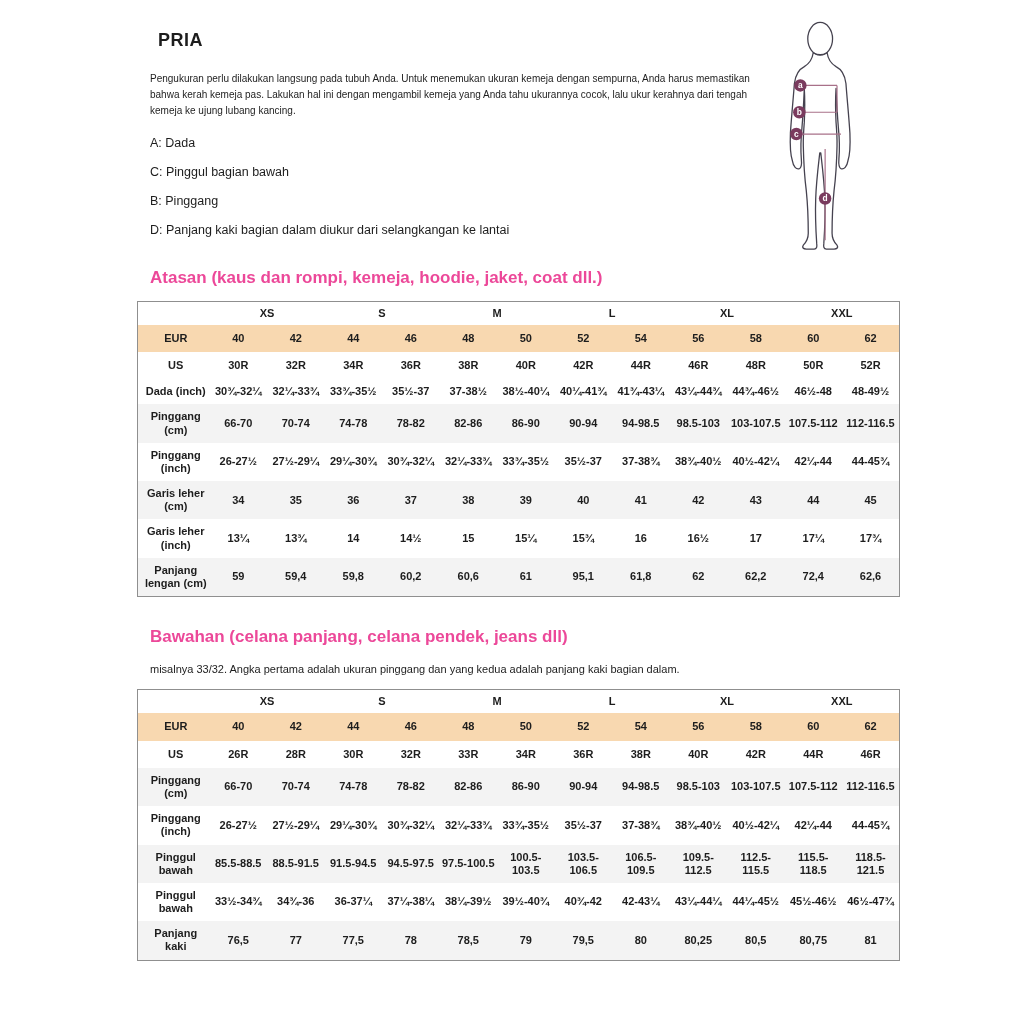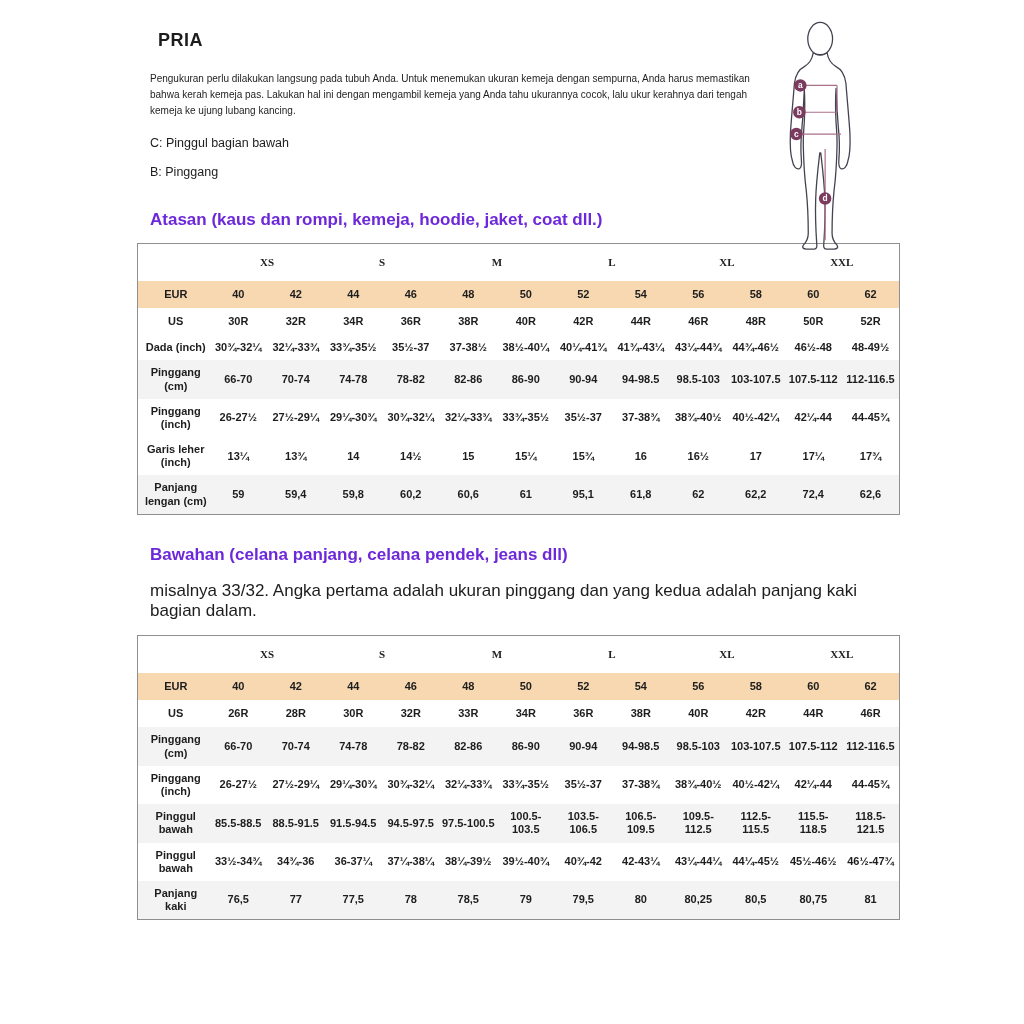--- a/index.html
+++ b/index.html
@@ -6,52 +6,54 @@
   html,body { margin:0; padding:0; }
   body {
     width:1024px; min-height:1024px; background:#ffffff;
     font-family:"Liberation Sans", sans-serif; color:#1d1d1d;
     position:relative;
   }
   .content { position:relative; padding:30px 124px 40px 137px; }
   h1.title { font-size:18px; font-weight:bold; letter-spacing:.5px; margin:0 0 20px 21px; }
   p.intro { font-size:10px; line-height:1.62; margin:0 0 16px 13px; max-width:612px; }
   p.legend { font-size:12.5px; line-height:1.2; margin:0 0 14px 13px; }
-  h2.section { color:#6d28d9; font-size:17px; font-weight:bold; margin:30px 0 13px 13px; }
-  p.subtitle { font-size:17px; margin:16px 0 14px 13px; }
+  h2.section { color:#ec4899; font-size:17px; font-weight:bold; margin:30px 0 13px 13px; }
+  p.subtitle { font-size:11px; margin:16px 0 14px 13px; }
 
   table.size-table {
     width:100%; border-collapse:collapse; table-layout:fixed;
     border:1px solid #8f8f8f; font-size:11px;
   }
   table.size-table th, table.size-table td {
     font-weight:bold; text-align:center; vertical-align:middle;
     padding:6px 1px; line-height:1.2; word-wrap:break-word;
   }
   table.size-table col.labelcol { width:72px; }
-  tr.grouprow th { padding:12px 1px;font-family:Liberation Serif, serif; }
+  tr.grouprow th { padding:5px 1px; }
   tr.eur { background:#f8d8b0; }
   tr.eur th, tr.eur td, tr.usrow th, tr.usrow td { padding:7px 1px;margin-top:48px; }
   tr.gray { background:#f3f3f3; }
   th.rowlabel { text-align:left; padding-left:5px !important; }
 
   .figure { position:absolute; top:20px; right:118px; width:132px; height:238px; }
   .figure svg { width:100%; height:100%; }
 </style>
 </head>
 <body>
 
 <div class="content">
 
   <h1 class="title">PRIA</h1>
 
   <p class="intro">Pengukuran perlu dilakukan langsung pada tubuh Anda. Untuk menemukan ukuran kemeja dengan sempurna, Anda harus memastikan bahwa kerah kemeja pas. Lakukan hal ini dengan mengambil kemeja yang Anda tahu ukurannya cocok, lalu ukur kerahnya dari tengah kemeja ke ujung lubang kancing.</p>
 
+  <p class="legend">A: Dada</p>
   <p class="legend">C: Pinggul bagian bawah</p>
   <p class="legend">B: Pinggang</p>
+  <p class="legend">D: Panjang kaki bagian dalam diukur dari selangkangan ke lantai</p>
 
   <div class="figure">
     <svg viewBox="0 0 130 240" xmlns="http://www.w3.org/2000/svg">
       <g fill="none" stroke="#45424f" stroke-width="1.3" stroke-linejoin="round" stroke-linecap="round">
         <ellipse cx="45" cy="19" rx="12.5" ry="16.5"></ellipse>
         <path d="M 38,33
           C 37,40 34,44 29,47 C 23,50 20,56 19,64 C 18,78 16,98 15,114
           C 14.5,126 15,136 17,142 C 18,148 21,151 24,150 C 26,149 26.5,145 26,140
           C 25.3,131 25.6,119 26.6,109 C 27.6,97 28.4,83 29,69
           C 29.8,82 29.4,95 29,103 C 28.2,113 27.8,120 28,127
@@ -193,20 +195,35 @@
           <td>30¾-32¼</td>
           <td>32¼-33¾</td>
           <td>33¾-35½</td>
           <td>35½-37</td>
           <td>37-38¾</td>
           <td>38¾-40½</td>
           <td>40½-42¼</td>
           <td>42¼-44</td>
           <td>44-45¾</td>
         </tr>
+        <tr class="gray">
+          <th class="rowlabel">Garis leher (cm)</th>
+          <td>34</td>
+          <td>35</td>
+          <td>36</td>
+          <td>37</td>
+          <td>38</td>
+          <td>39</td>
+          <td>40</td>
+          <td>41</td>
+          <td>42</td>
+          <td>43</td>
+          <td>44</td>
+          <td>45</td>
+        </tr>
         <tr class="">
           <th class="rowlabel">Garis leher (inch)</th>
           <td>13¼</td>
           <td>13¾</td>
           <td>14</td>
           <td>14½</td>
           <td>15</td>
           <td>15¼</td>
           <td>15¾</td>
           <td>16</td>

